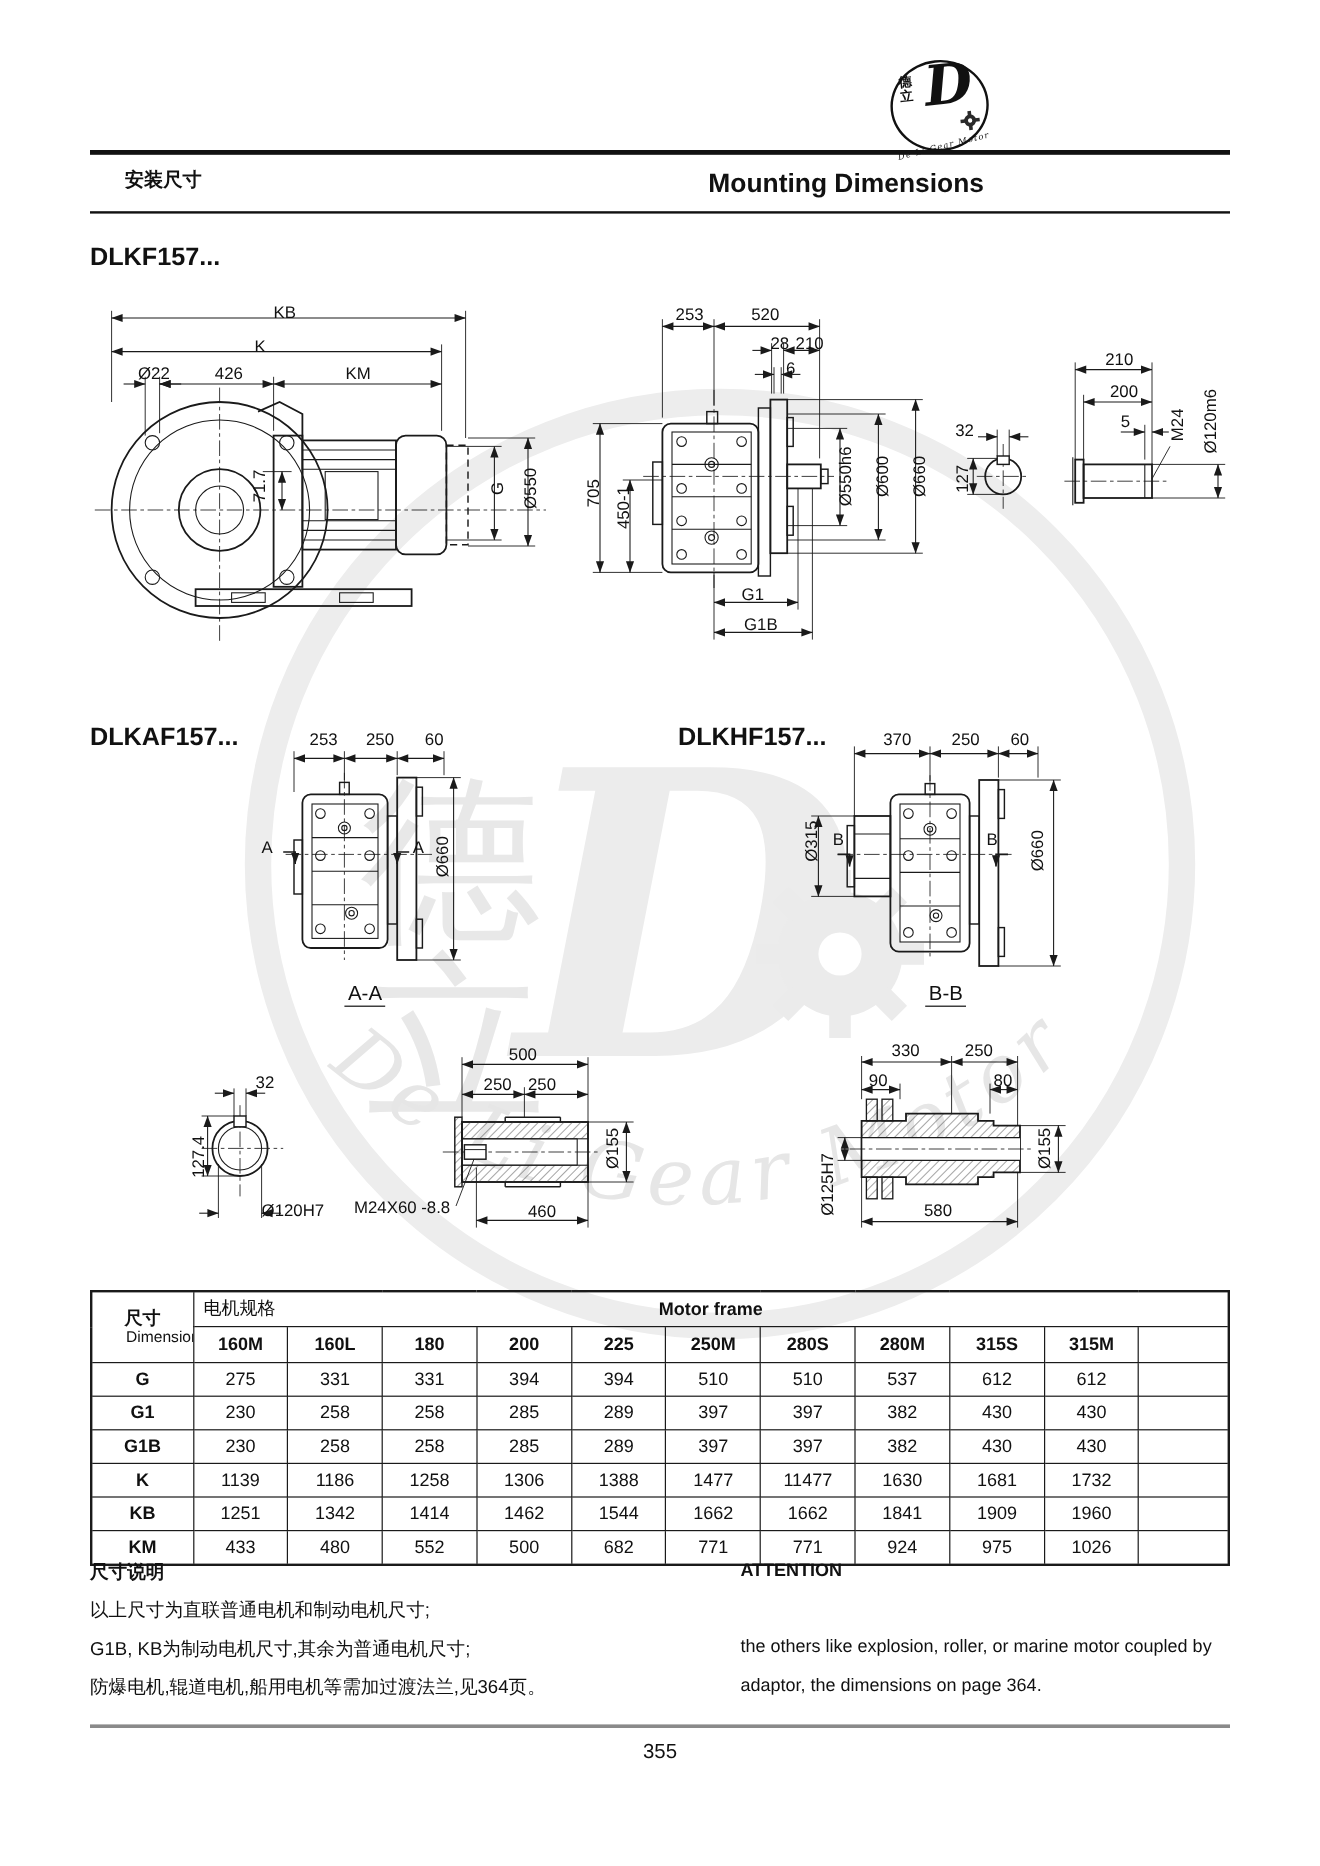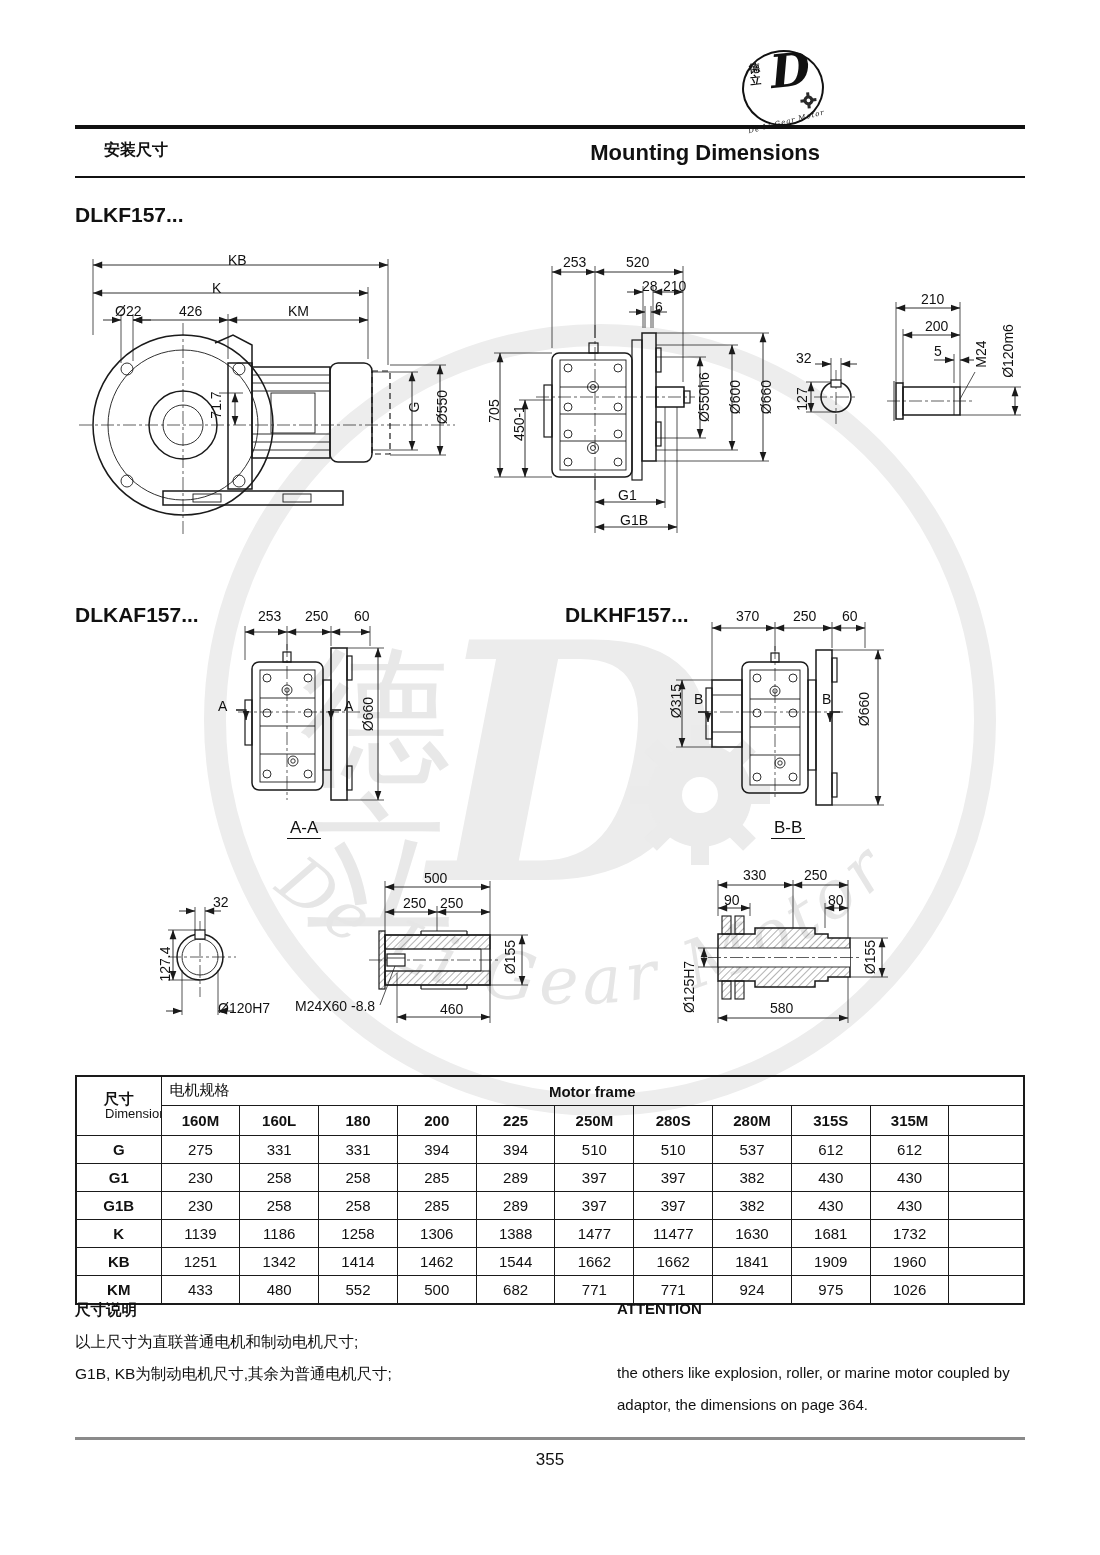--- a/index.html
+++ b/index.html
@@ -613,20 +613,21 @@
           <td>975</td>
           <td>1026</td>
           <td></td>
         </tr>
       </tbody>
   </table>
 
   <div class="note note-b" style="left:75px;top:1300px;font-size:15.5px">尺寸说明</div>
   <div class="note" style="left:75px;top:1332px;font-size:15.5px">以上尺寸为直联普通电机和制动电机尺寸;</div>
   <div class="note" style="left:75px;top:1364px;font-size:15.5px">G1B, KB为制动电机尺寸,其余为普通电机尺寸;</div>
+  <div class="note" style="left:75px;top:1396px;font-size:15.5px">防爆电机,辊道电机,船用电机等需加过渡法兰,见364页。</div>
   <div class="note note-b" style="left:617px;top:1300px">ATTENTION</div>
   <div class="note" style="left:617px;top:1364px">the others like explosion, roller, or marine motor coupled by</div>
   <div class="note" style="left:617px;top:1396px">adaptor, the dimensions on page 364.</div>
 
   <div class="rule" style="left:75px;top:1437px;width:950px;height:3px;background:#8a8a8a"></div>
   <div class="pageno">355</div>
 
 </div>
 
 </body></html>

